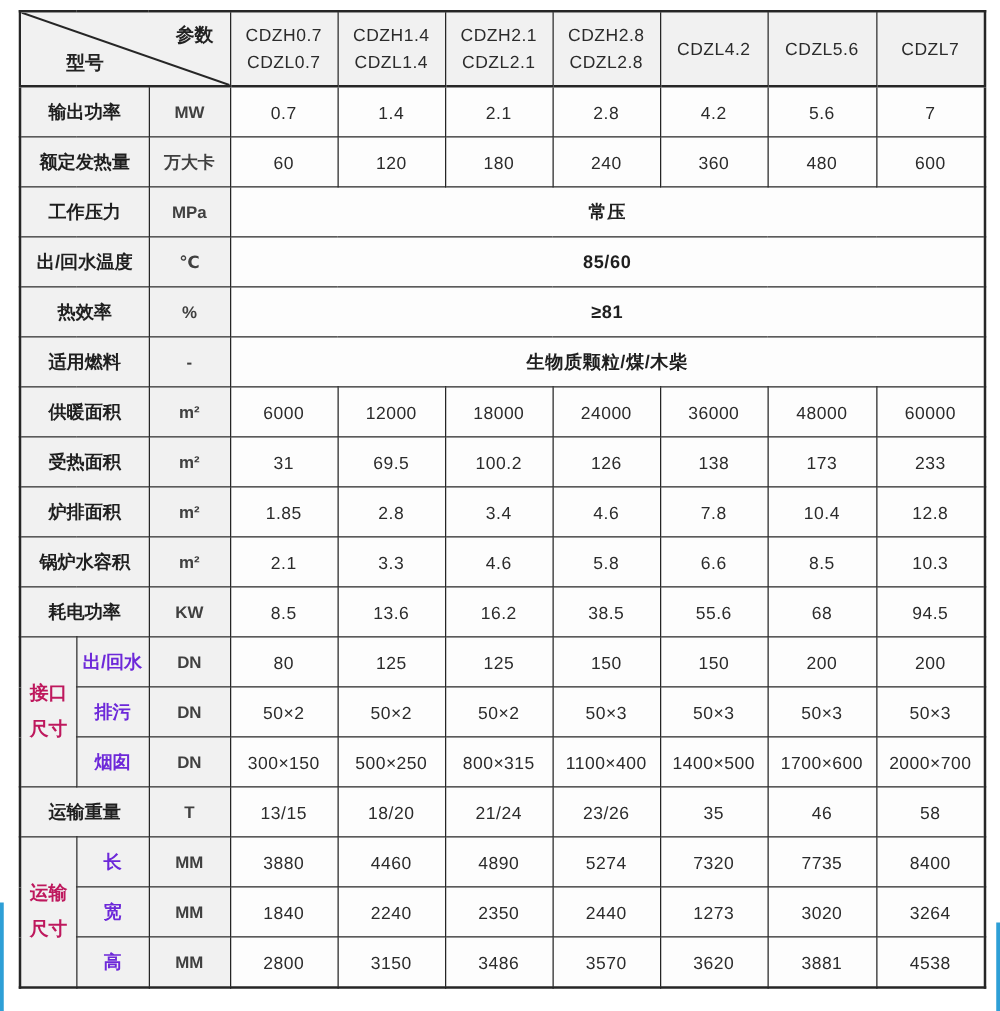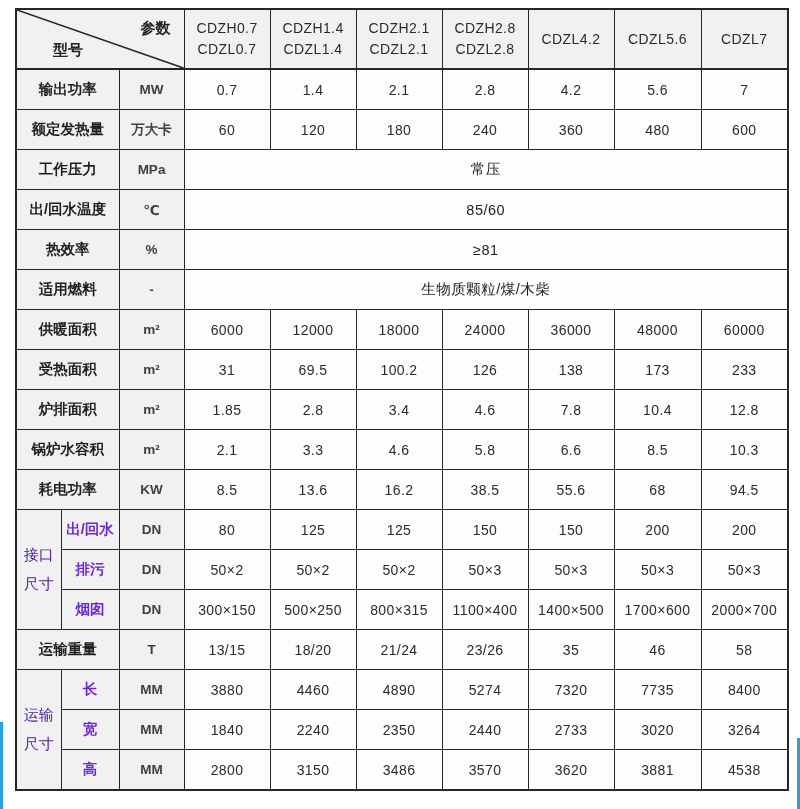--- a/index.html
+++ b/index.html
@@ -28,25 +28,25 @@
   .corner svg{position:absolute;left:0;top:0;width:100%;height:100%;display:block;}
   .corner-param{position:absolute;top:9px;right:13px;font-weight:700;font-size:15px;}
   .corner-model{position:absolute;bottom:8px;left:12px;font-weight:700;font-size:15px;margin-left:24px;}
 
   .column-header span{display:block;line-height:1.5;font-weight:400;font-size:14px;letter-spacing:.4px;color:#2b2b2b;}
 
   .label-cell,.unit-cell,.group-cell,.sub-cell{background:#f1f1f1;margin-left:48px;}
   .label-cell{font-weight:700;font-size:14.5px;color:#1f1f1f;}
   .sub-cell{font-weight:700;font-size:14.5px;color:#6d28d9;}
   .unit-cell{font-weight:700;font-size:13.5px;color:#404040;}
-  .group-cell{font-weight:400;font-size:15px;color:#4c1d95;}
+  .group-cell{font-weight:700;font-size:15px;color:#be185d;}
   .group-cell span{display:block;line-height:1.9;}
 
   .value-cell,.merged-cell{background:#fdfdfd;font-weight:400;font-size:14px;letter-spacing:.4px;color:#2b2b2b;}
-  .merged-cell{font-weight:400;font-size:14.5px;color:#1f1f1f;letter-spacing:.5px;}
+  .merged-cell{font-weight:700;font-size:14.5px;color:#1f1f1f;letter-spacing:.5px;}
   .sep-left{border-left:2.5px solid #262626;margin-top:41px;}
 </style>
 </head>
 <body>
 
 <div class="edge-accent left" style="background: rgb(46, 159, 214);"></div>
 <div class="edge-accent right" style="background: rgb(46, 159, 214);"></div>
 
 <table class="spec">
   <colgroup>
@@ -259,21 +259,21 @@
         <td class="value-cell">7735</td>
         <td class="value-cell">8400</td>
       </tr>
       <tr>
         <td class="sub-cell">宽</td>
         <td class="unit-cell">MM</td>
         <td class="value-cell sep-left">1840</td>
         <td class="value-cell">2240</td>
         <td class="value-cell">2350</td>
         <td class="value-cell">2440</td>
-        <td class="value-cell">2733</td>
+        <td class="value-cell">1273</td>
         <td class="value-cell">3020</td>
         <td class="value-cell">3264</td>
       </tr>
       <tr>
         <td class="sub-cell">高</td>
         <td class="unit-cell">MM</td>
         <td class="value-cell sep-left">2800</td>
         <td class="value-cell">3150</td>
         <td class="value-cell">3486</td>
         <td class="value-cell">3570</td>

